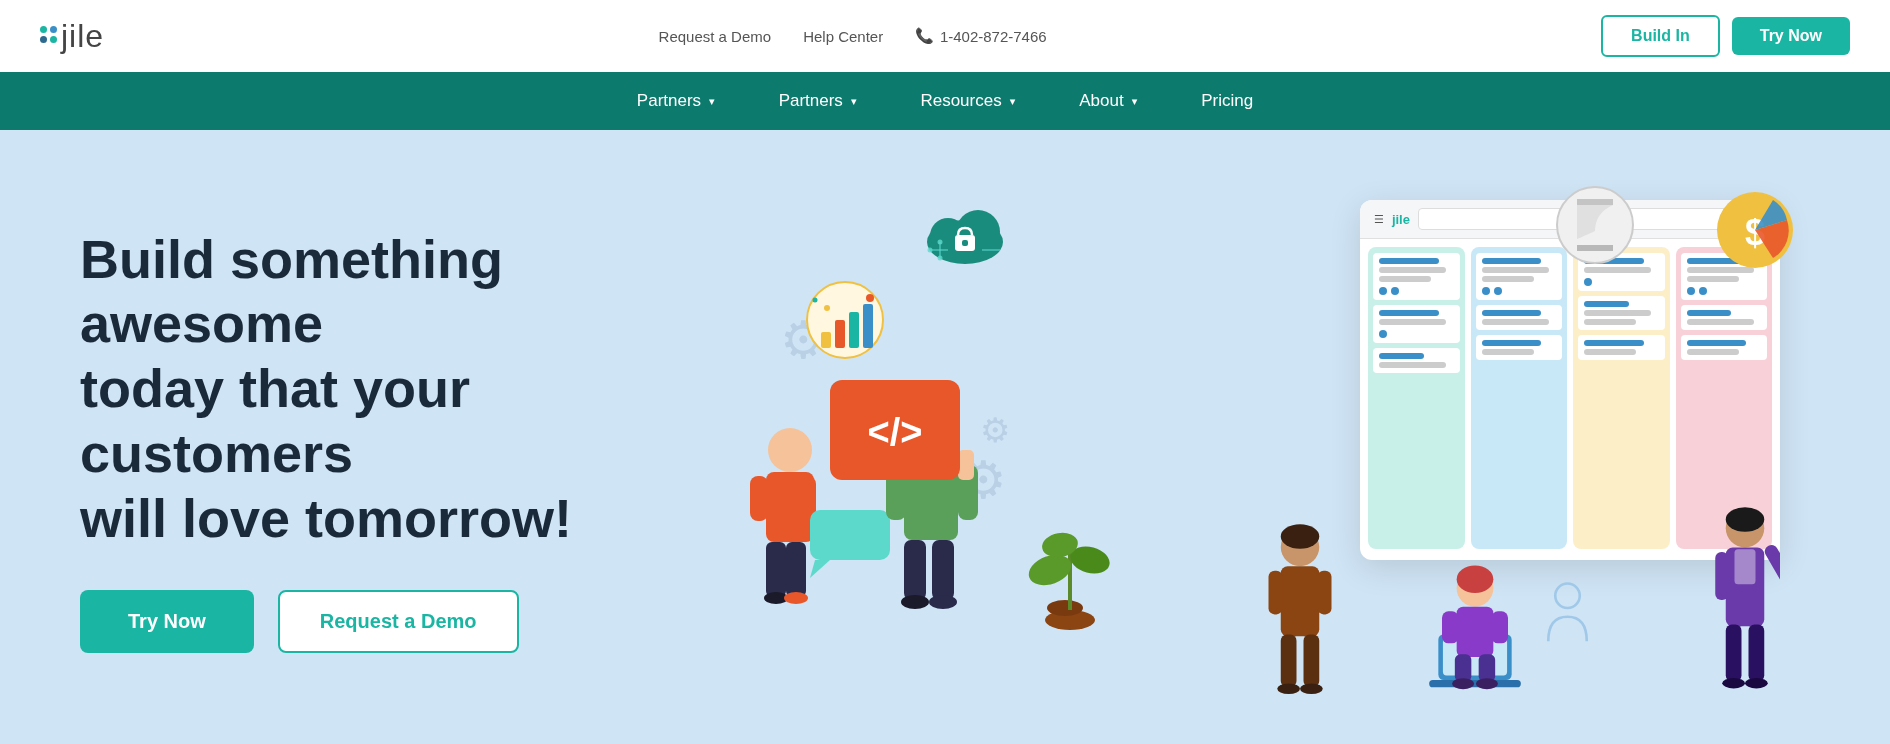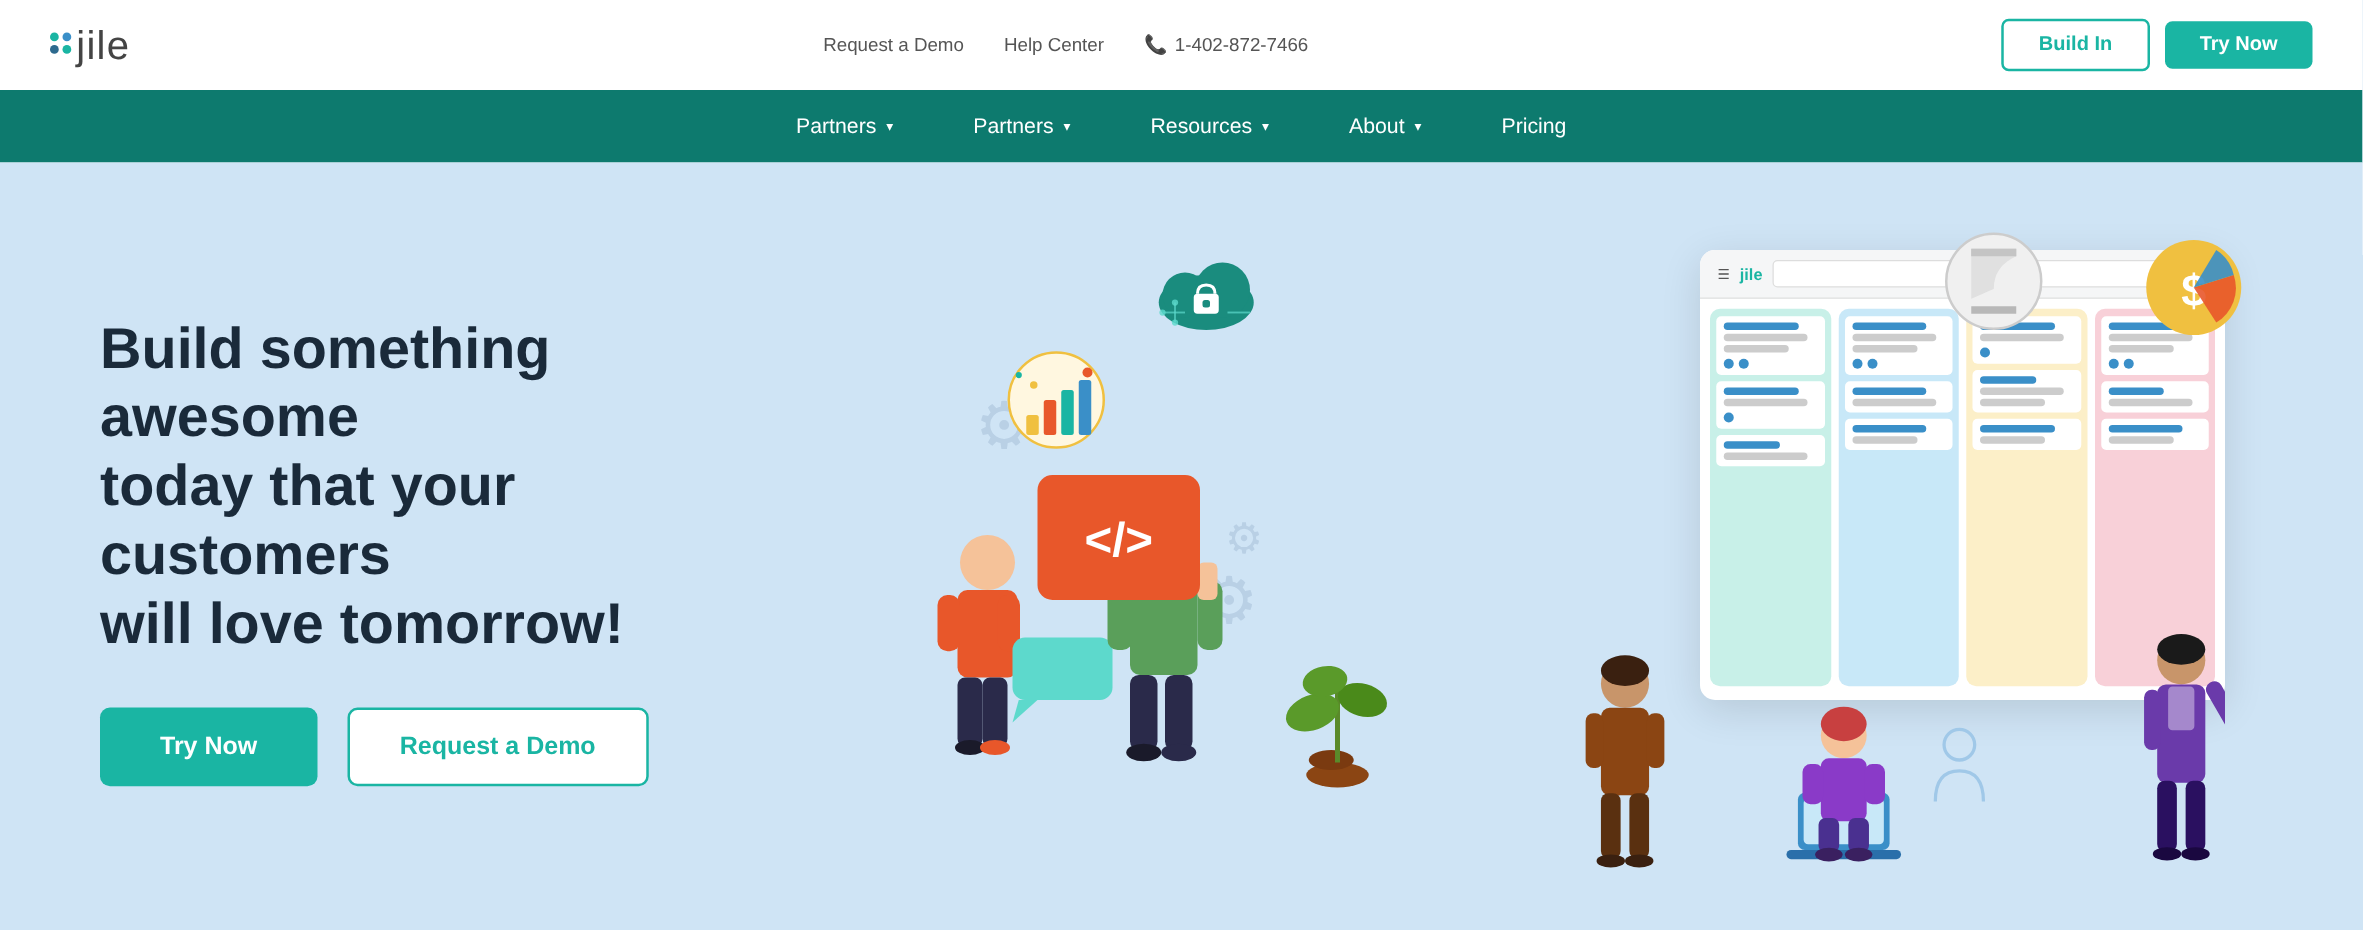--- a/index.html
+++ b/index.html
@@ -115,21 +115,21 @@
       align-items: center;
       position: relative;
       overflow: hidden;
       padding: 40px 80px;
     }
     .hero-left {
       flex: 0 0 560px;
       z-index: 2;
     }
     .hero-heading {
-      font-size: 46px;
+      font-size: 54px;
       font-weight: 800;
       color: #1a2a3a;
       line-height: 1.2;
       margin-bottom: 40px;
     }
     .hero-buttons {
       display: flex;
       gap: 24px;
     }
     .btn-hero-try {

